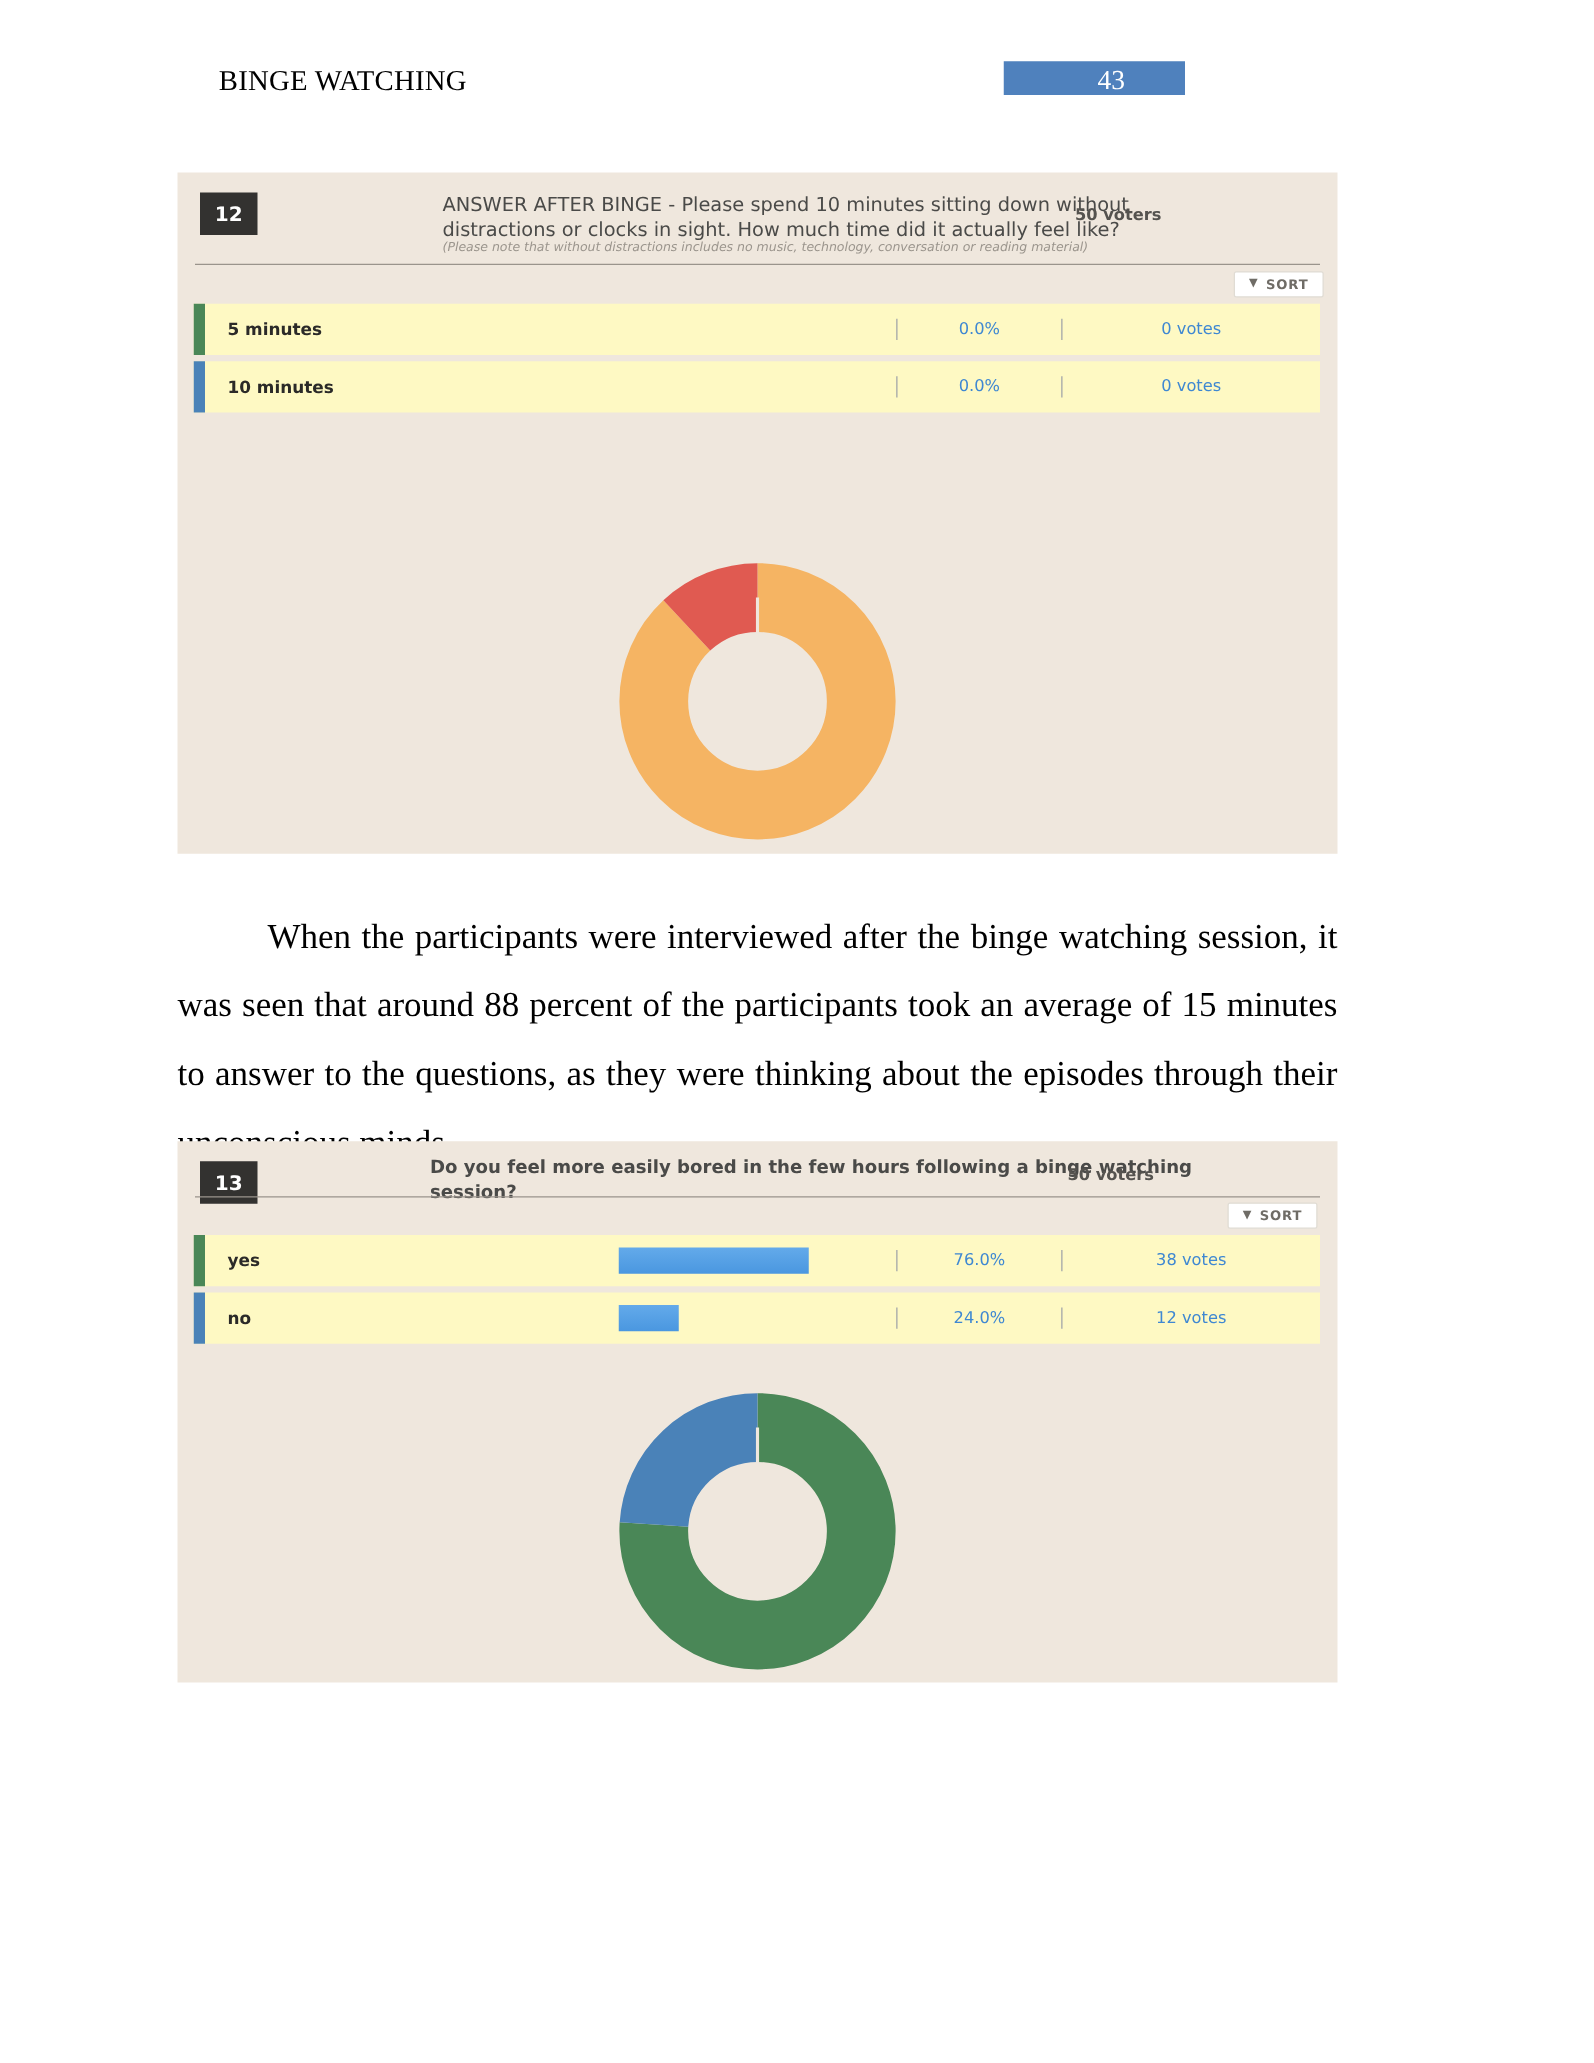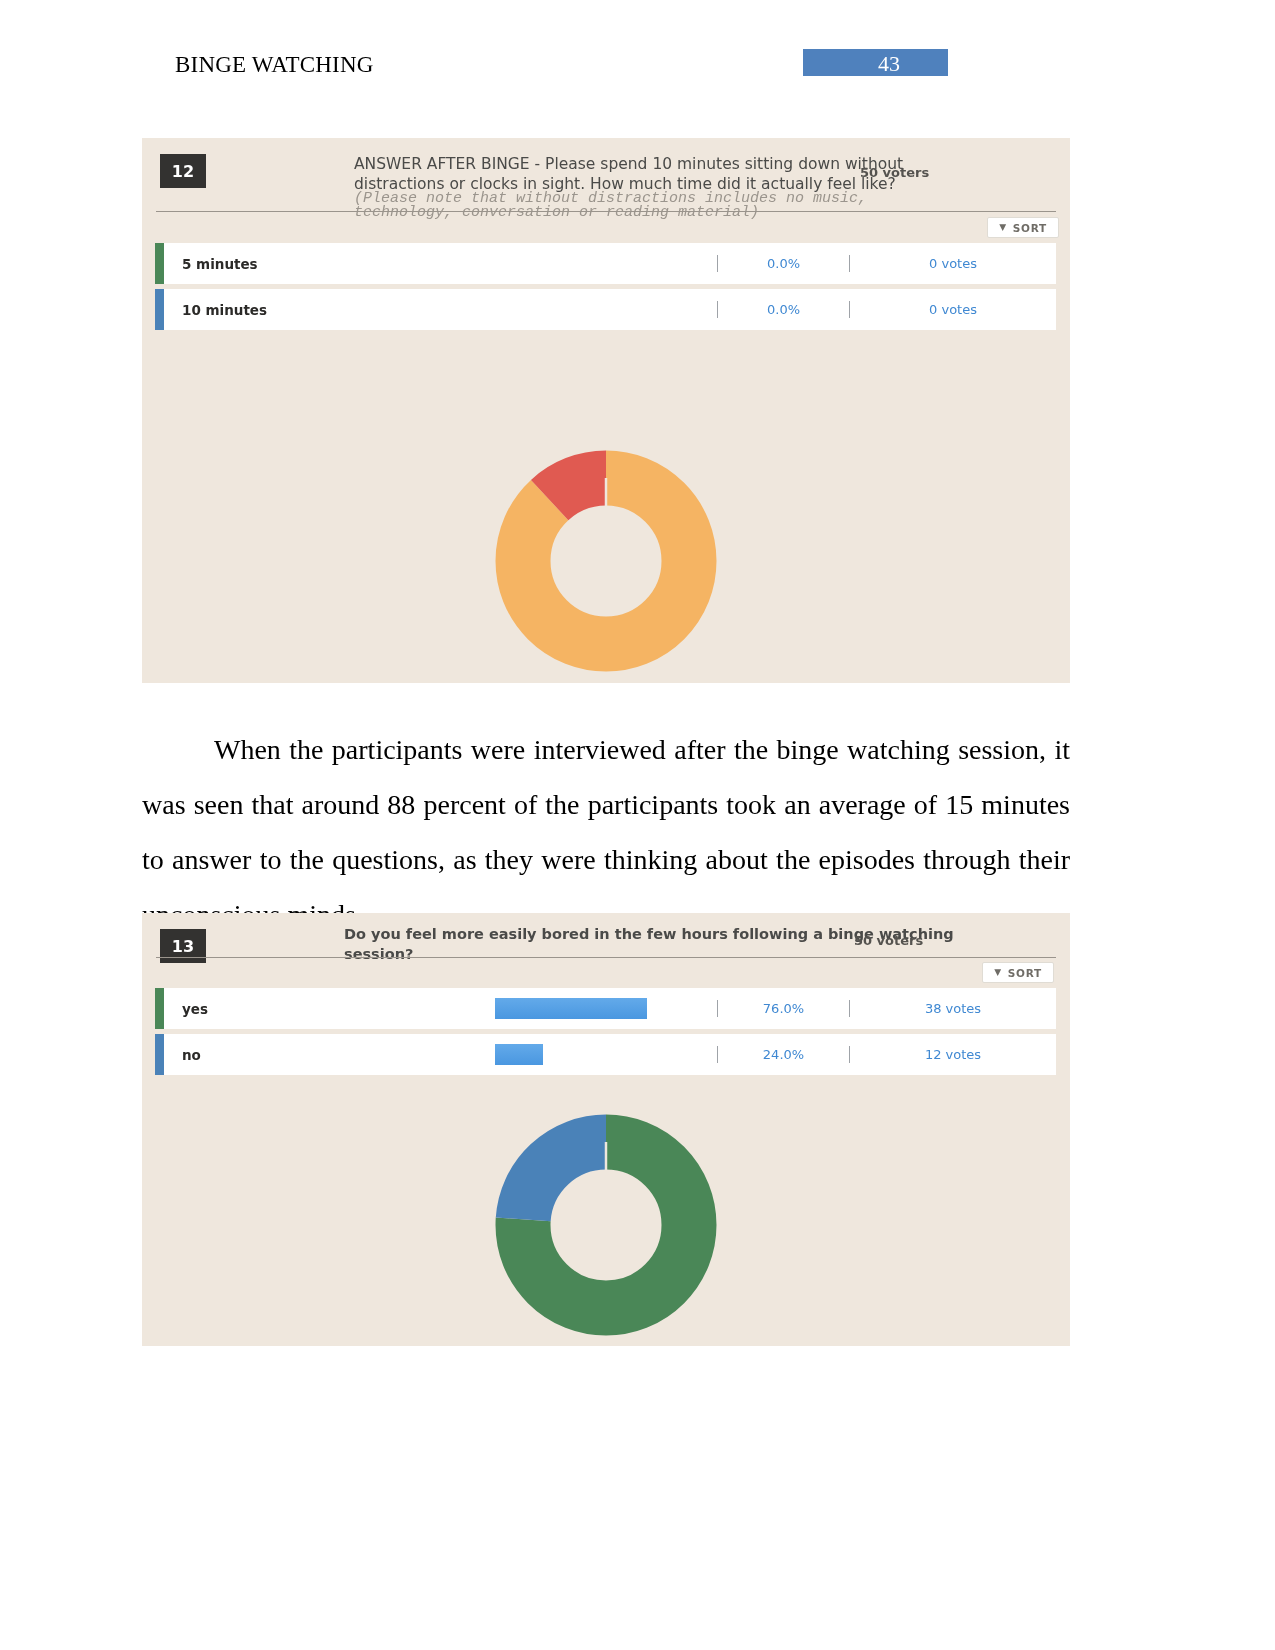--- a/index.html
+++ b/index.html
@@ -87,24 +87,23 @@
   }
   #poll-12 .poll-question { left: 212px; top: 16px; width: 600px; }
   #poll-13 .poll-question { left: 202px; top: 11px; width: 620px; font-size: 14.5px; font-weight: bold; }
 
   .poll-note {
     position: absolute;
     left: 212px;
     top: 54px;
     width: 620px;
     color: #9b958d;
-    font-size: 15px;
+    font-size: 10px;
     font-style: italic;
     line-height: 14px;
-    font-family: Liberation Mono, monospace;
   }
 
   .poll-voters {
     position: absolute;
     color: #55534f;
     font-size: 13px;
     font-weight: 700;
   }
   #poll-12 .poll-voters { left: 718px; top: 27px; }
   #poll-13 .poll-voters { left: 712px; top: 20px; }
@@ -142,21 +141,21 @@
     position: absolute;
     left: 13px;
     width: 901px;
   }
   #poll-12 .rows { top: 105px; }
   #poll-13 .rows { top: 75px; }
 
   .row {
     position: relative;
     height: 41px;
-    background: #ffffff;
+    background: #fef9c3;
     margin-bottom: 5px;
     display: flex;
     align-items: center;
   }
   .row-chip {
     width: 9px;
     height: 41px;
     flex: 0 0 9px;
   }
   .row-label {

